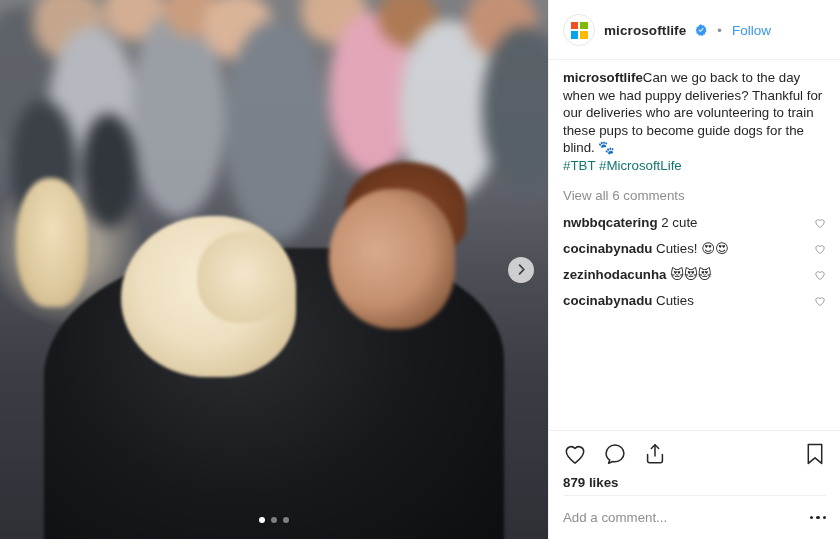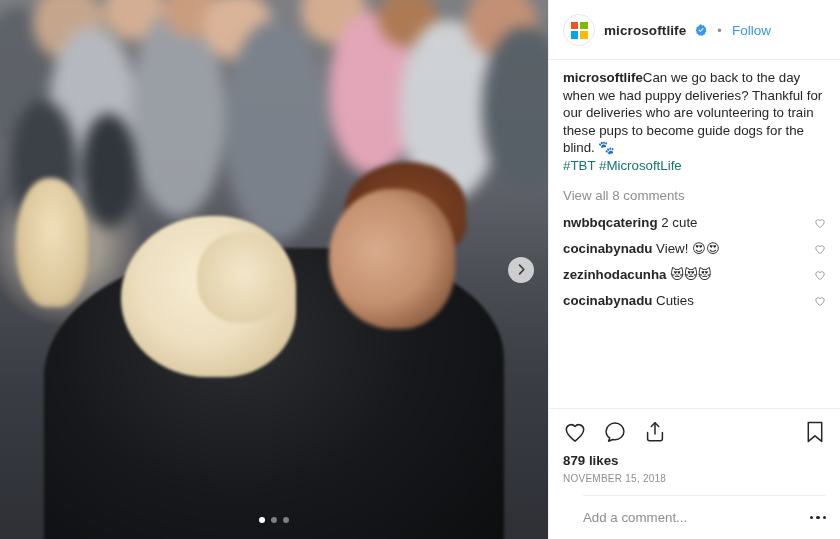--- a/index.html
+++ b/index.html
@@ -153,21 +153,21 @@
   .bottom { flex: 0 0 auto; border-top: 1px solid #efefef; padding: 11px 14px 0 14px; }
   .actions { display: flex; align-items: center; gap: 16px; margin-bottom: 9px; }
   .actions .spacer { flex: 1 1 auto; }
   .act { cursor: pointer; display: block; }
   .likes { font-size: 13.3px; font-weight: bold; color: #262626; margin-bottom: 5px; }
   .date { font-size: 10px; color: #8e8e8e; letter-spacing: .25px; text-transform: uppercase; padding-bottom: 11px; }
 
   .addrow {
     border-top: 1px solid #efefef;
     display: flex; align-items: center; justify-content: space-between;
-    padding: 14px 0 14px 0; gap: 8px; margin-left: 20px;
+    padding: 14px 0 14px 0; gap: 8px;
   }
   .addrow input {
     border: 0; outline: 0; font-size: 13.3px; color: #262626;
     font-family: "Liberation Sans", sans-serif; flex: 1 1 auto; background: transparent;
   }
   .addrow input::placeholder { color: #8e8e8e; }
   .dots-btn { display: flex; gap: 3px; cursor: pointer; padding: 2px 0; }
   .dots-btn i { width: 3.5px; height: 3.5px; border-radius: 50%; background: #262626; display: block; }
 </style>
 </head>
@@ -237,37 +237,37 @@
     </div>
 
     <div class="scroll-area">
 
       <div class="caption">
         <span class="who">microsoftlife</span><span>Can we go back to the day when we had puppy deliveries? Thankful for our deliveries who are volunteering to train these pups to become guide dogs for the blind. </span><span class="emoji">🐾</span><br>
         <span class="tag">#TBT</span>
         <span class="tag">#MicrosoftLife</span><br>
       </div>
 
-      <div class="viewall">View all 8 comments</div>
+      <div class="viewall">View all 6 comments</div>
 
       <div class="comment">
         <div class="txt">
           <span class="who">nwbbqcatering</span>
           <span>2 cute</span>
           <span class="emoji"></span>
         </div>
         <svg class="mini-heart" width="12" height="12" viewBox="0 0 24 24">
           <path d="M12 21s-8.5-5.3-8.5-11A4.8 4.8 0 0 1 12 7.2 4.8 4.8 0 0 1 20.5 10c0 5.7-8.5 11-8.5 11z" fill="none" stroke="#8e8e8e" stroke-width="1.7"></path>
         </svg>
       </div>
 
       <div class="comment">
         <div class="txt">
           <span class="who">cocinabynadu</span>
-          <span>View!</span>
+          <span>Cuties!</span>
           <span class="emoji">😍😍</span>
         </div>
         <svg class="mini-heart" width="12" height="12" viewBox="0 0 24 24">
           <path d="M12 21s-8.5-5.3-8.5-11A4.8 4.8 0 0 1 12 7.2 4.8 4.8 0 0 1 20.5 10c0 5.7-8.5 11-8.5 11z" fill="none" stroke="#8e8e8e" stroke-width="1.7"></path>
         </svg>
       </div>
 
       <div class="comment">
         <div class="txt">
           <span class="who">zezinhodacunha</span>
@@ -305,21 +305,20 @@
           <path d="M8.3 6.5 12 2.8l3.7 3.7" fill="none" stroke="#262626" stroke-width="1.5" stroke-linecap="round" stroke-linejoin="round"></path>
           <path d="M4.6 12.6v6.1a2 2 0 0 0 2 2h10.8a2 2 0 0 0 2-2v-6.1" fill="none" stroke="#262626" stroke-width="1.5" stroke-linecap="round" stroke-linejoin="round"></path>
         </svg>
         <span class="spacer"></span>
         <svg class="act" width="22" height="24" viewBox="0 0 22 24">
           <path d="M4.3 2.6h13.4v18.8L11 15.9l-6.7 5.5z" fill="none" stroke="#262626" stroke-width="1.5" stroke-linejoin="round"></path>
         </svg>
       </div>
 
       <div class="likes">879 likes</div>
-      <div class="date">NOVEMBER 15, 2018</div>
 
       <div class="addrow">
         <input placeholder="Add a comment..." style="">
         <span class="dots-btn">
           <i></i>
             <i></i>
             <i></i>
         </span>
       </div>
     </div>

